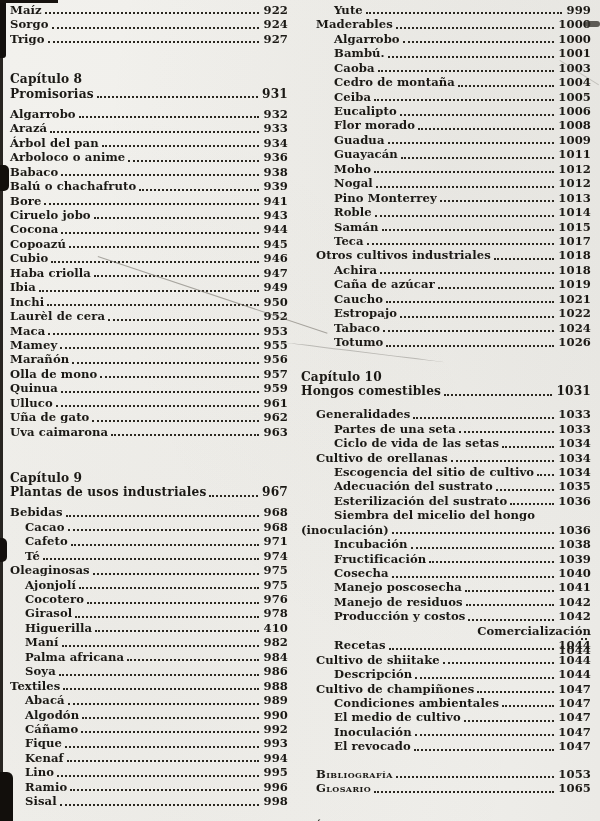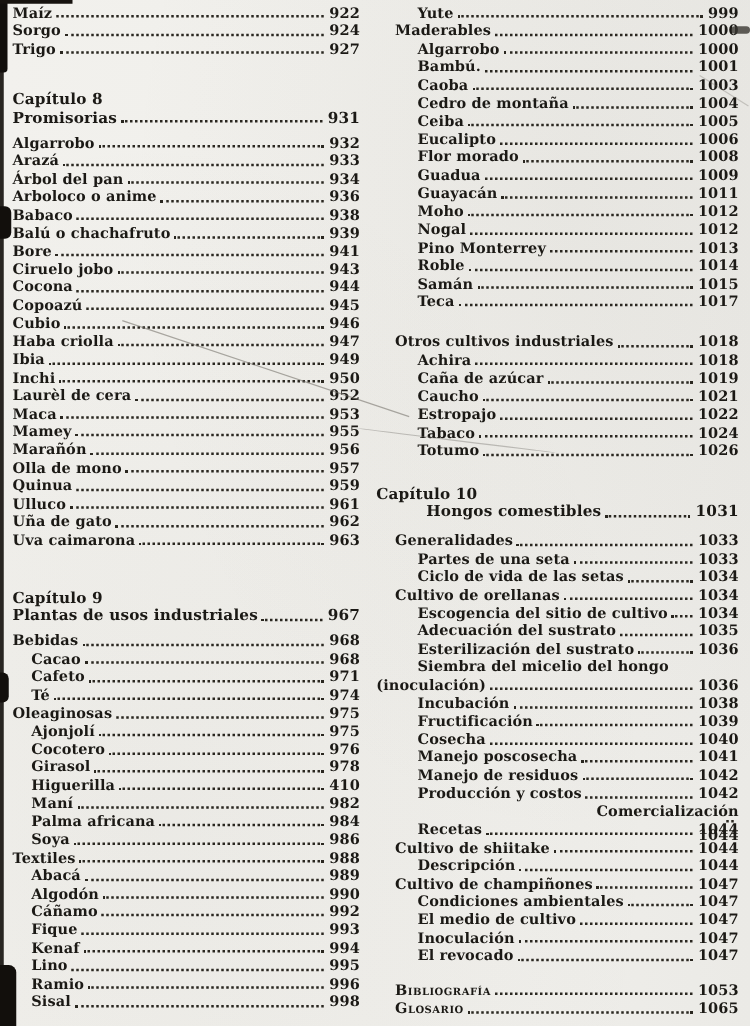--- a/index.html
+++ b/index.html
@@ -387,21 +387,21 @@
       <div class="row" style="padding-left: 33px;">
         <span class="lbl">Samán</span>
         <span class="dots"></span>
         <span class="num">1015</span>
       </div>
       <div class="row" style="padding-left: 33px;">
         <span class="lbl">Teca</span>
         <span class="dots"></span>
         <span class="num">1017</span>
       </div>
-      <div class="row" style="padding-left: 15px; margin-top: 18px;">
+      <div class="row" style="padding-left: 15px;">
         <span class="lbl">Otros cultivos industriales</span>
         <span class="dots"></span>
         <span class="num">1018</span>
       </div>
       <div class="row" style="padding-left: 33px;">
         <span class="lbl">Achira</span>
         <span class="dots"></span>
         <span class="num">1018</span>
       </div>
       <div class="row" style="padding-left: 33px;">
@@ -426,21 +426,21 @@
       </div>
       <div class="row" style="padding-left: 33px;">
         <span class="lbl">Totumo</span>
         <span class="dots"></span>
         <span class="num">1026</span>
       </div>
       <div class="gap" style="height: 20.23px;"></div>
       <div class="row chapter" style="padding-left: 0px;">
         <span class="lbl">Capítulo 10</span>
       </div>
-      <div class="row chapter" style="padding-left: 0px; margin-left: 40px;">
+      <div class="row chapter" style="padding-left: 0px;">
         <span class="lbl">Hongos comestibles</span>
         <span class="dots"></span>
         <span class="num">1031</span>
       </div>
       <div class="gap" style="height: 8.67px;"></div>
       <div class="row" style="padding-left: 15px;">
         <span class="lbl">Generalidades</span>
         <span class="dots"></span>
         <span class="num">1033</span>
       </div>

